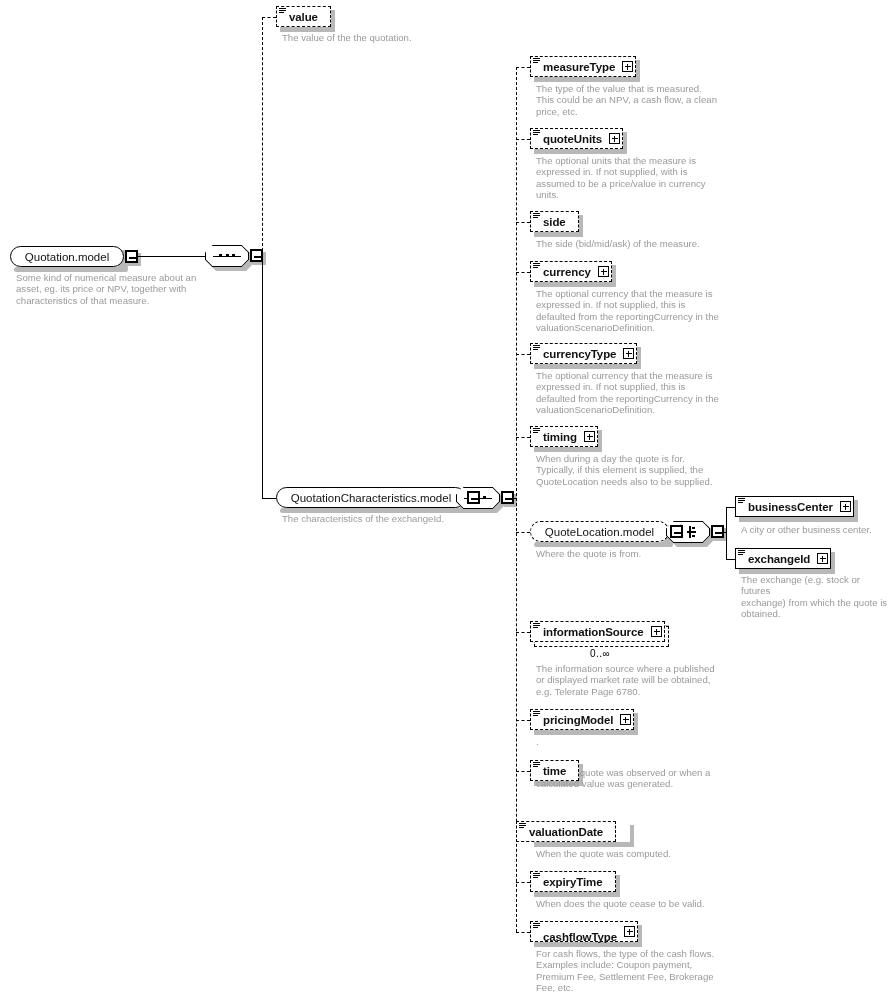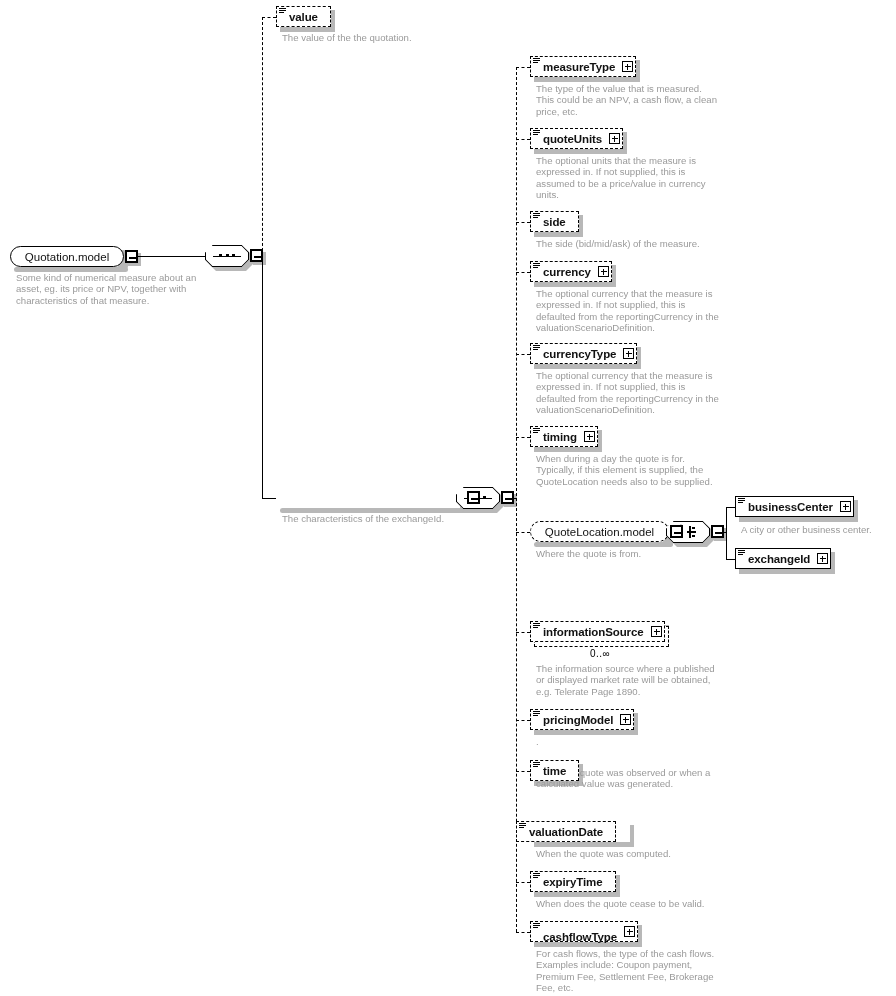--- a/index.html
+++ b/index.html
@@ -197,20 +197,23 @@
         <i></i>
         <i></i>
       </div>
       <span style="margin-top: 1px;">value</span>
     </div>
     <div class="desc" style="left: 282px; top: 32px; width: 240px;">The value of the the quotation.</div>
     <div class="dashV" style="left: 262px; top: 17px; height: 239px;"></div>
     <div class="dashH" style="left: 262px; top: 17px; width: 14px;"></div>
     <div class="gshadow" style="left: 280px; top: 508px; width: 190px; height: 5px;"></div>
     <div class="gshadow" style="left: 460px; top: 491px; width: 10px; height: 21px;"></div>
+    <div class="gbox req" style="left: 276px; top: 487px; width: 190px;">
+      <span>QuotationCharacteristics.model</span>
+    </div>
     <div class="shadow" style="left: 470px; top: 504px; width: 13px; height: 3px;"></div>
     <div class="shadow" style="left: 480px; top: 494px; width: 3px; height: 13px;"></div>
     <div class="minus" style="left: 467px; top: 491px;"></div>
     <div class="desc" style="left: 282px; top: 513px; width: 240px;">The characteristics of the exchangeId.</div>
     <div class="lineV" style="left: 262px; top: 256px; height: 242px;"></div>
     <div class="lineH" style="left: 262px; top: 498px; width: 14px;"></div>
     <div class="compshadow" style="left: 460px; top: 491px;"></div>
     <div class="comp" style="left: 456px; top: 487px;">
       <div class="edge"></div>
       <div class="seqglyph">
@@ -246,21 +249,21 @@
       <div class="seqicon">
         <i></i>
         <i></i>
         <i></i>
       </div>
       <span style="margin-top: 1px;">quoteUnits</span>
     </div>
     <div class="plus" style="left: 609px; top: 133px;"></div>
     <div class="dashH" style="left: 516px; top: 139px; width: 14px;"></div>
     <div class="desc" style="left: 536px; top: 155px; width: 200px;">The optional units that the measure is
-expressed in. If not supplied, this is
+expressed in. If not supplied, with is
 assumed to be a price/value in currency
 units.</div>
     <div class="shadow" style="left: 534px; top: 232px; width: 49px; height: 5px;"></div>
     <div class="shadow" style="left: 579px; top: 215px; width: 4px; height: 21px;"></div>
     <div class="ebox opt" style="left: 530px; top: 211px; width: 49px;">
       <div class="seqicon">
         <i></i>
         <i></i>
         <i></i>
       </div>
@@ -324,21 +327,21 @@
         <i></i>
         <i></i>
       </div>
       <span style="margin-top: 1px;">informationSource</span>
     </div>
     <div class="plus" style="left: 651px; top: 626px;"></div>
     <div class="dashH" style="left: 516px; top: 632px; width: 14px;"></div>
     <div class="card" style="left: 590px; top: 648px;">0..∞</div>
     <div class="desc" style="left: 536px; top: 663px; width: 200px;">The information source where a published
 or displayed market rate will be obtained,
-e.g. Telerate Page 1890.</div>
+e.g. Telerate Page 6780.</div>
     <div class="shadow" style="left: 534px; top: 730px; width: 104px; height: 5px;"></div>
     <div class="shadow" style="left: 634px; top: 713px; width: 4px; height: 21px;"></div>
     <div class="ebox opt" style="left: 530px; top: 709px; width: 104px;">
       <div class="seqicon">
         <i></i>
         <i></i>
         <i></i>
       </div>
       <span style="margin-top: 1px;">pricingModel</span>
     </div>
@@ -444,14 +447,17 @@
     <div class="ebox req" style="left: 735px; top: 548px; width: 96px;">
       <div class="seqicon">
         <i></i>
         <i></i>
         <i></i>
       </div>
       <span style="margin-top: 1px;">exchangeId</span>
     </div>
     <div class="plus" style="left: 817px; top: 553px;"></div>
     <div class="lineH" style="left: 726px; top: 559px; width: 9px;"></div>
+    <div class="desc" style="left: 741px; top: 574px; width: 150px;">The exchange (e.g. stock or futures
+exchange) from which the quote is
+obtained.</div>
     <div class="lineV" style="left: 726px; top: 507px; height: 52px;"></div>
   </div>
 
 </body></html>

